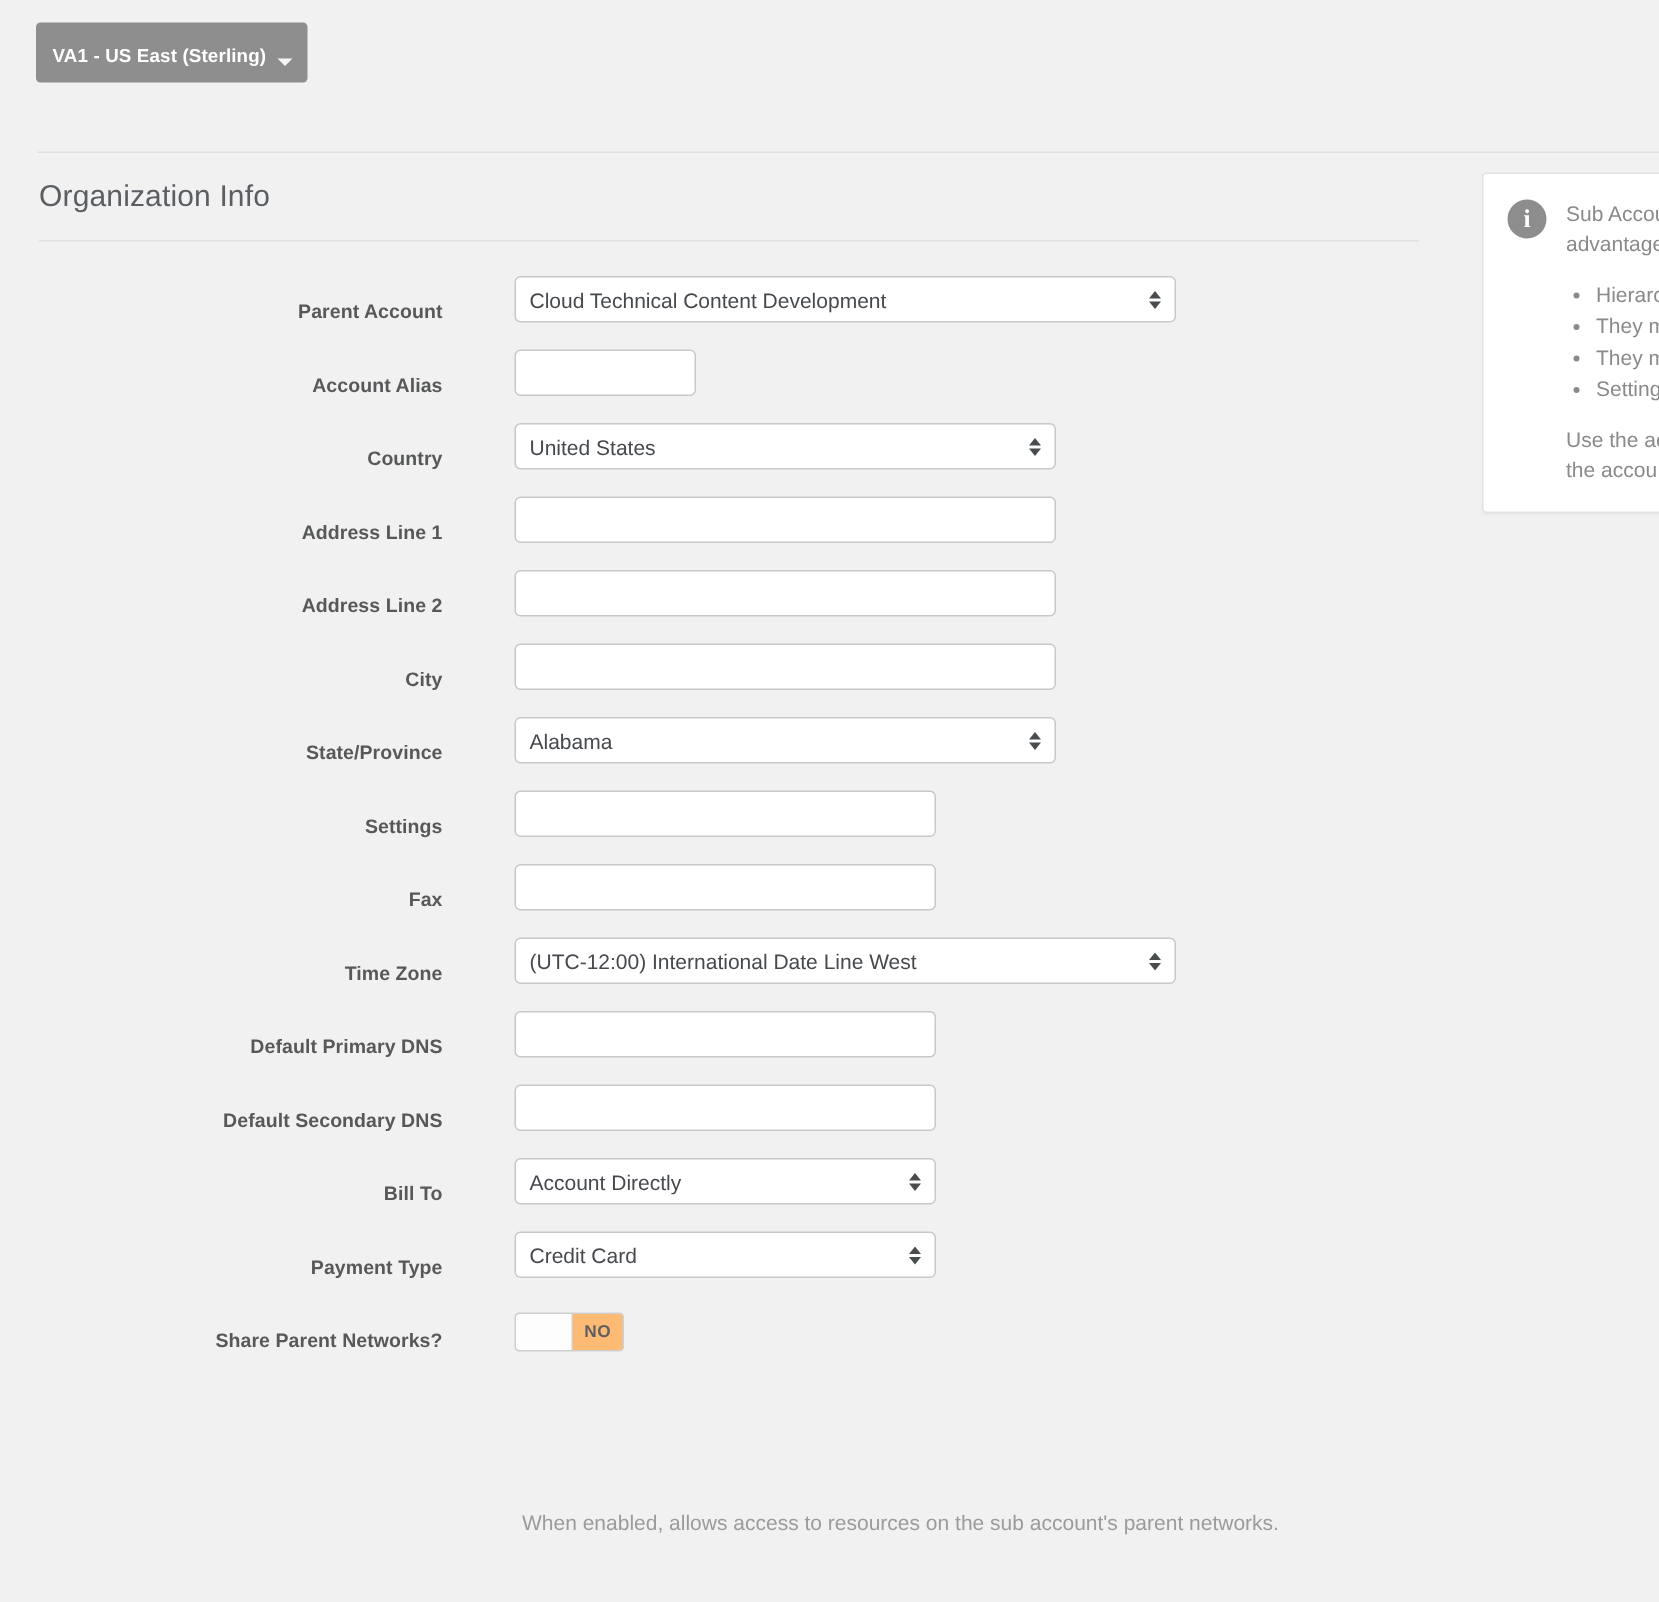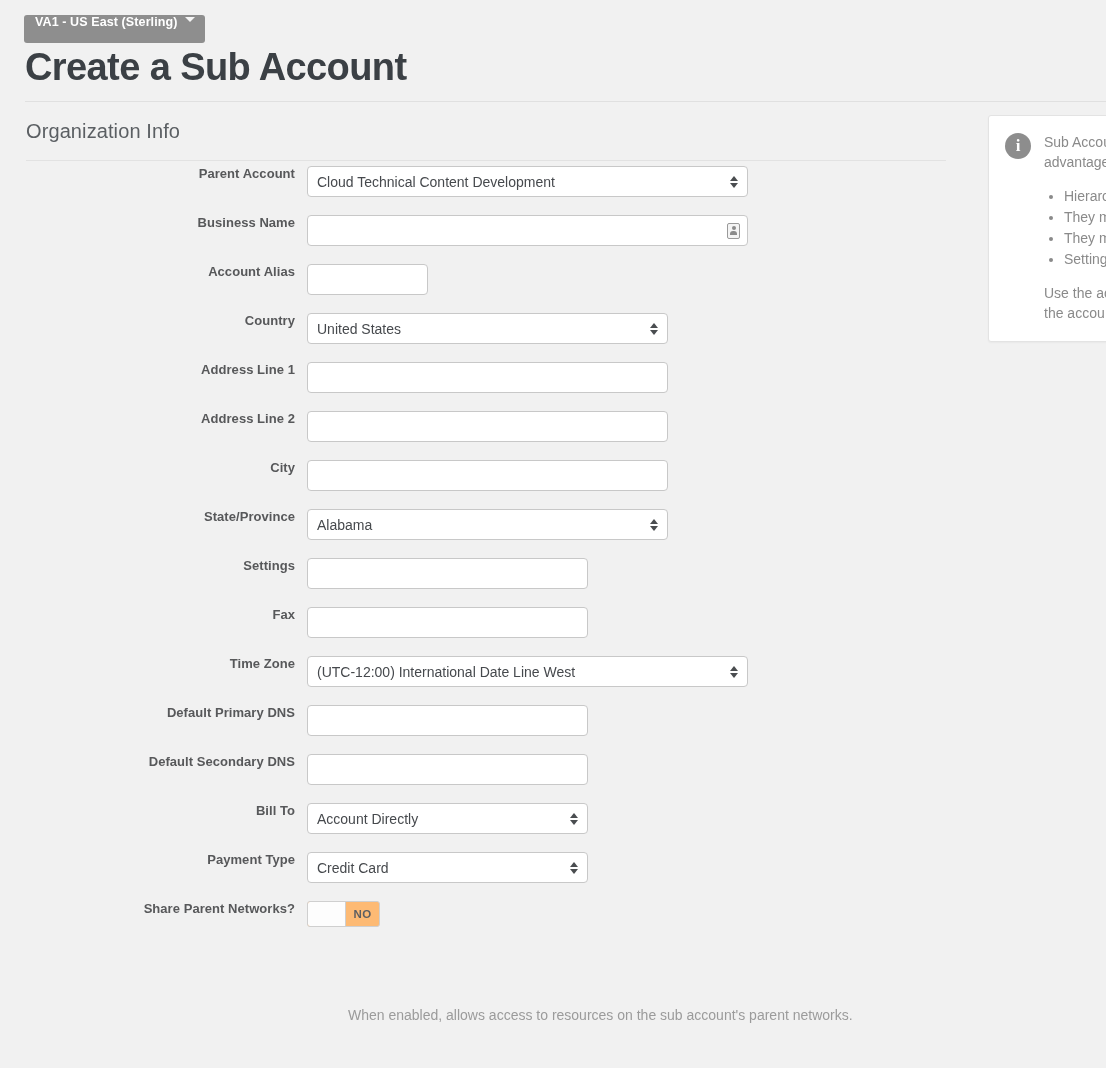--- a/index.html
+++ b/index.html
@@ -13,25 +13,25 @@
   #page {
     position: relative;
     width: 1106px; height: 1068px;
     background: #f1f1f1;
     overflow: hidden;
   }
 
   
   .region-badge {
     position: absolute; left: 24px; top: 15px;
-    height: 28px;
+    height: 40px;
     background: #8e8e8e;
     border-radius: 3px;
-    padding: 0 10px 0 11px;
-    display: flex; align-items: flex-start; gap: 8px;
+    padding: 0 10px 11px 11px;
+    display: flex; align-items: flex-end; gap: 8px;
     color: #ffffff;
     font-size: 12.5px;
     font-weight: bold;
     letter-spacing: 0.1px;
     white-space: nowrap;
   }
   .region-badge .caret {
     width: 0; height: 0;
     border-left: 5px solid transparent;
     border-right: 5px solid transparent;
@@ -68,22 +68,23 @@
     width: 920px; height: 1px;
     background: #e2e2e2;
   }
 
   
   .form { position: absolute; left: 0; top: 166px; width: 960px; }
 
   .row {
     position: relative;
     display: flex;
-    align-items: flex-start;
+    align-items: flex-end;
     height: 49px;
+    gap: 36px;
   }
   .row .label {
     width: 307px;
     text-align: right;
     padding-right: 12px;
     font-size: 13px;
     font-weight: bold;
     color: #57585a;
     white-space: nowrap;
     letter-spacing: 0.05px;
@@ -227,51 +228,40 @@
 </head>
 <body>
 
 <div id="page">
 
   <div class="region-badge">
     <span>VA1 - US East (Sterling)</span>
     <span class="caret"></span>
   </div>
 
-  <div class="page-title">Create a Sub Account</div>
   <div class="title-rule"></div>
 
   <div class="section-title">Organization Info</div>
   <div class="section-rule"></div>
 
   <div class="form">
 
     <div class="row">
       <div class="label">Parent Account</div>
       <div class="ctl">
         <div class="sel w-lg">
           <span>Cloud Technical Content Development</span>
           <span class="arrows">
               <i class="up"></i>
               <i class="down"></i>
             </span>
         </div>
       </div>
     </div>
 
-    <div class="row">
-      <div class="label">Business Name</div>
-      <div class="ctl">
-        <input class="tf w-lg" type="text" value="" style="">
-        <span class="autofill-icon">
-          <span class="head"></span>
-            <span class="body"></span>
-        </span>
-      </div>
-    </div>
 
     <div class="row">
       <div class="label">Account Alias</div>
       <div class="ctl">
         <input class="tf w-xs" type="text" value="" style="">
       </div>
     </div>
 
     <div class="row">
       <div class="label">Country</div>

